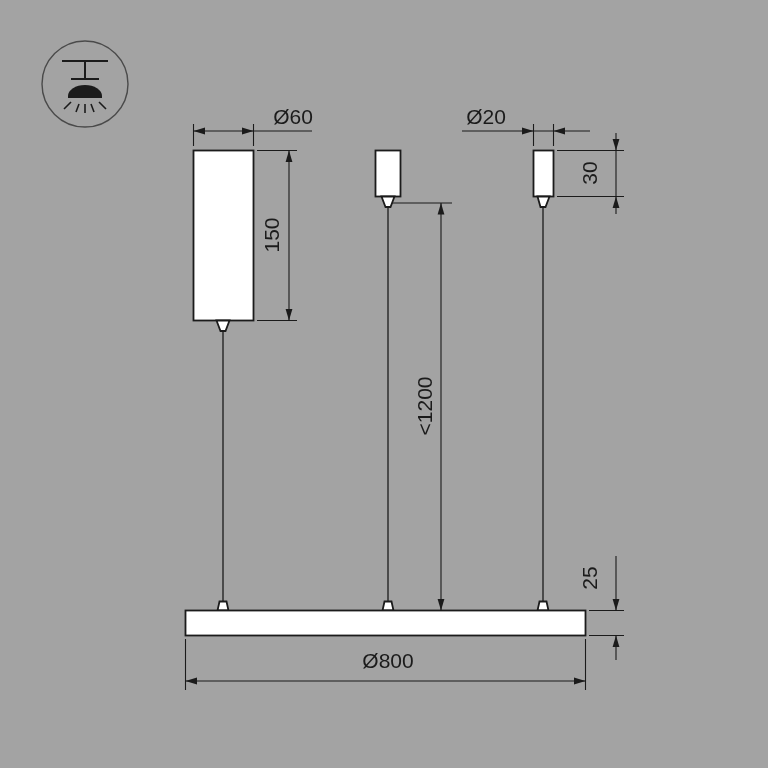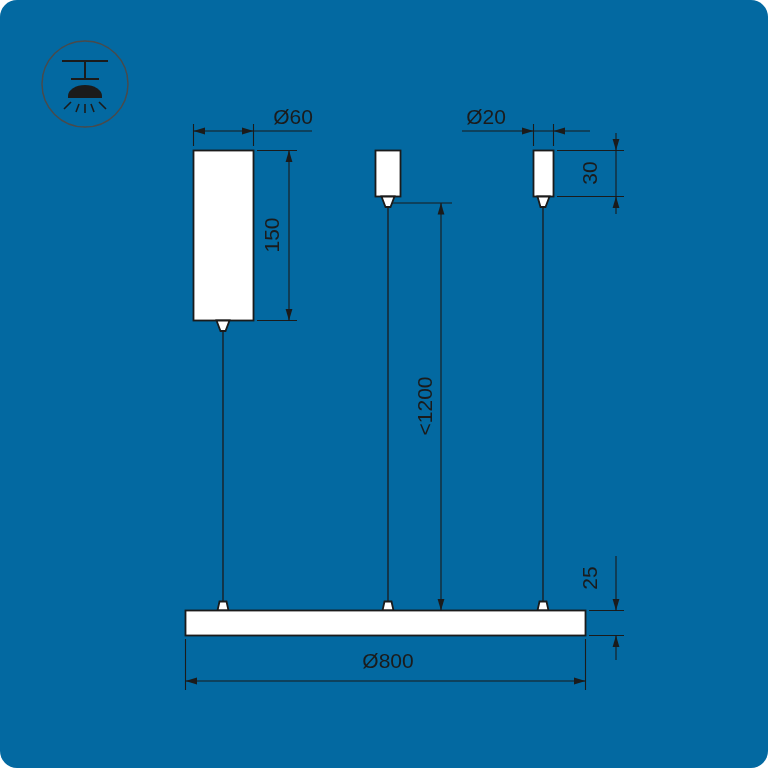--- a/index.html
+++ b/index.html
@@ -8,22 +8,21 @@
     width: 768px;
     height: 768px;
     background: #ffffff;
     font-family: "Liberation Sans", sans-serif;
     overflow: hidden;
   }
   .stage {
     position: relative;
     width: 768px;
     height: 768px;
-    background: #0369a1;
-    border-radius: 17px;
+    background: #a3a3a3;
   }
   svg { display: block; }
   text {
     font-family: "Liberation Sans", sans-serif;
     font-size: 21px;
     fill: #1b1b1b;
   }
 </style>
 </head>
 <body>

